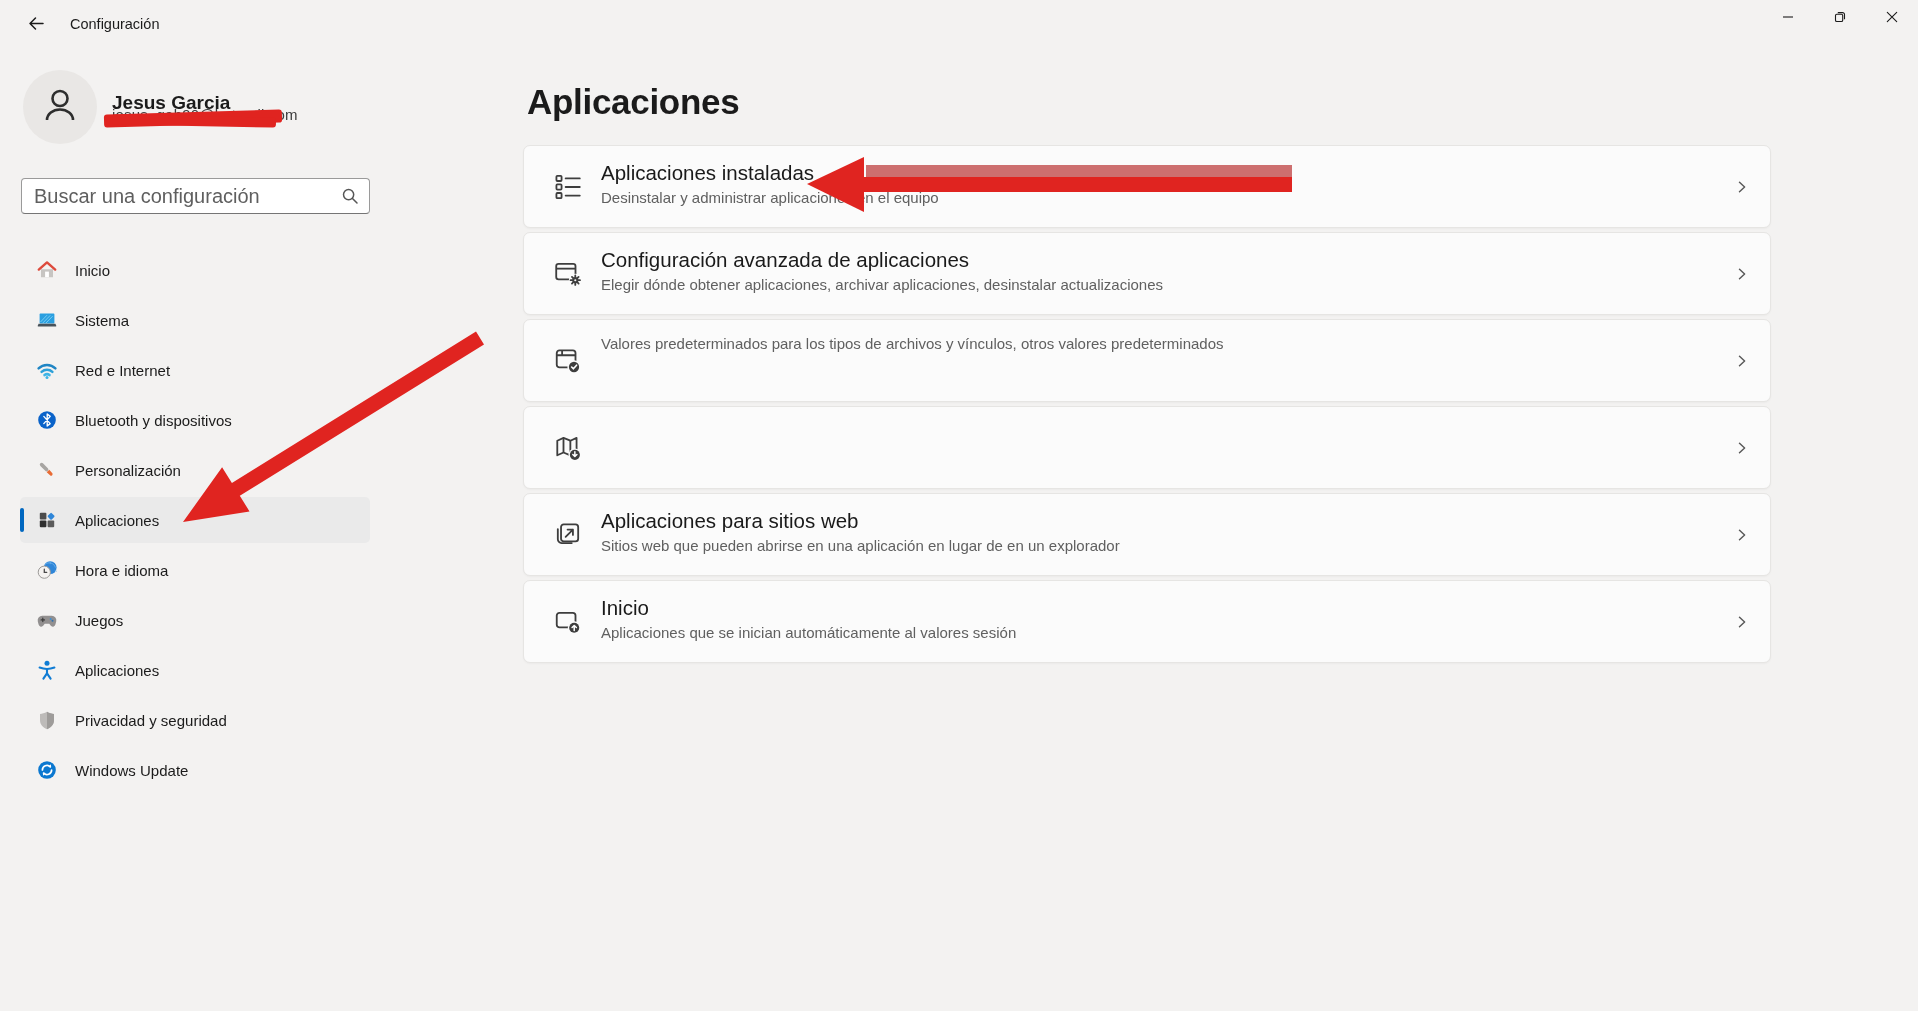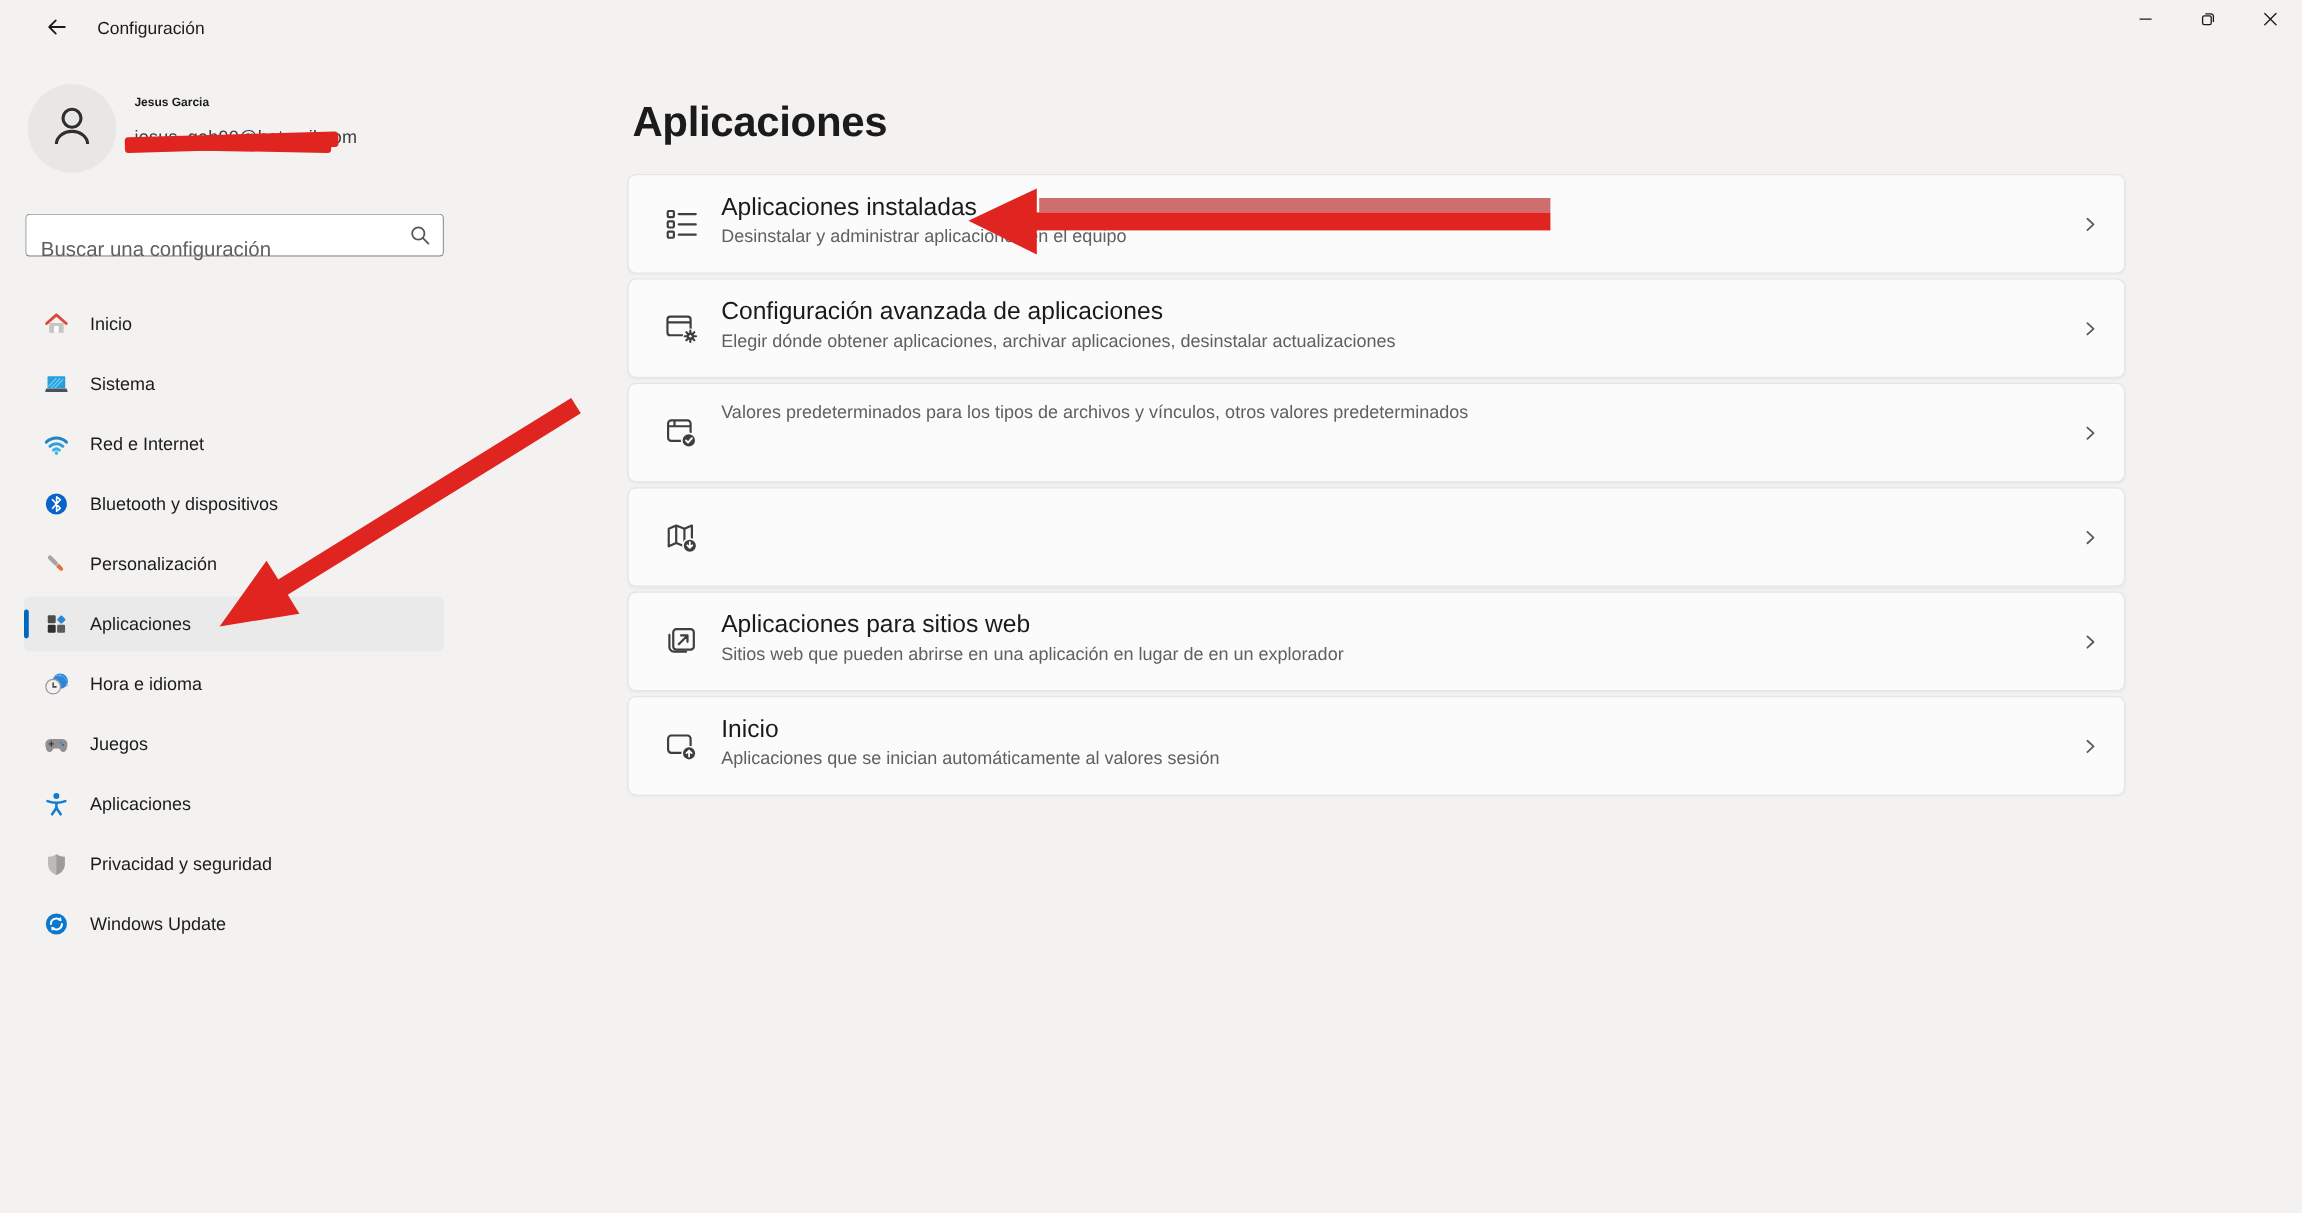--- a/index.html
+++ b/index.html
@@ -3,42 +3,42 @@
 <meta charset="utf-8">
 <style>
   html,body{margin:0;padding:0;}
   body{
     width:1918px;height:1011px;position:relative;overflow:hidden;
     background:#f3f2f1;color:#1b1b1b;
     font-family:"Liberation Sans","DejaVu Sans",sans-serif;
     -webkit-font-smoothing:antialiased;
   }
   
-  .titlebar{position:absolute;top:0;left:15px;right:0;height:48px;text-align:center;}
+  .titlebar{position:absolute;top:0;left:4px;right:0;height:48px;text-align:center;}
   .back-btn{position:absolute;left:12px;top:10px;width:40px;height:30px;border-radius:4px;
     display:flex;align-items:center;justify-content:center;cursor:pointer;}
   .back-btn svg{width:17px;height:17px;}
   .tb-title{position:absolute;left:66px;top:16px;font-size:14.5px;}
   .win-controls{position:absolute;top:0;right:0;display:flex;height:36px;}
   .win-btn{width:52px;height:36px;display:flex;align-items:center;justify-content:center;cursor:pointer;}
   .win-btn svg{width:12px;height:12px;}
   
   .avatar{position:absolute;left:23px;top:70px;width:74px;height:74px;border-radius:50%;
     background:#e9e7e5;display:flex;align-items:center;justify-content:center;}
   .avatar svg{width:46px;height:46px;}
-  .user-name{position:absolute;left:112px;top:80px;font-size:10px;font-weight:700;}
+  .user-name{position:absolute;left:112px;top:92px;font-size:19px;font-weight:700;}
   .user-email{position:absolute;left:112px;top:106px;font-size:15px;color:#3c3c3c;letter-spacing:.2px;}
   .scribble{position:absolute;border-radius:3px;pointer-events:none;z-index:6;}
   .scr1{left:104px;top:112px;width:178px;height:13px;transform:rotate(-1.6deg);}
   .scr2{left:112px;top:116px;width:164px;height:10px;transform:rotate(1.1deg);}
   
   .search-box{position:absolute;left:21px;top:178px;width:349px;height:36px;background:#ffffff;
     border:1px solid #9a9a9a;border-bottom-color:#757575;border-radius:4px;box-sizing:border-box;}
-  .search-box input{position:absolute;left:0;top:12px;width:100%;height:100%;border:none;outline:none;
-    background:transparent;padding:0 36px 0 12px;font-size:17px;box-sizing:border-box;
+  .search-box input{position:absolute;left:0;top:0;width:100%;height:100%;border:none;outline:none;
+    background:transparent;padding:0 36px 0 12px;font-size:20px;box-sizing:border-box;
     font-family:"Liberation Sans","DejaVu Sans",sans-serif;color:#1b1b1b;}
   .search-box input::placeholder{color:#5f5f5f;opacity:1;}
   .search-icon{position:absolute;right:10px;top:8px;width:18px;height:18px;}
   
   .nav{position:absolute;left:20px;top:245px;width:350px;z-index:2;}
   .nav-item{position:relative;height:50px;display:flex;align-items:center;border-radius:5px;cursor:pointer;}
   .nav-item.selected{height:46px;margin:2px 0;background:#eaeaea;}
   .nav-item.selected::before{content:"";position:absolute;left:0;top:50%;transform:translateY(-50%);
     width:3.5px;height:24px;border-radius:2px;background:var(--accent,#0067c0);}
   .nav-icon{width:22px;height:22px;margin-left:16px;flex:none;}

